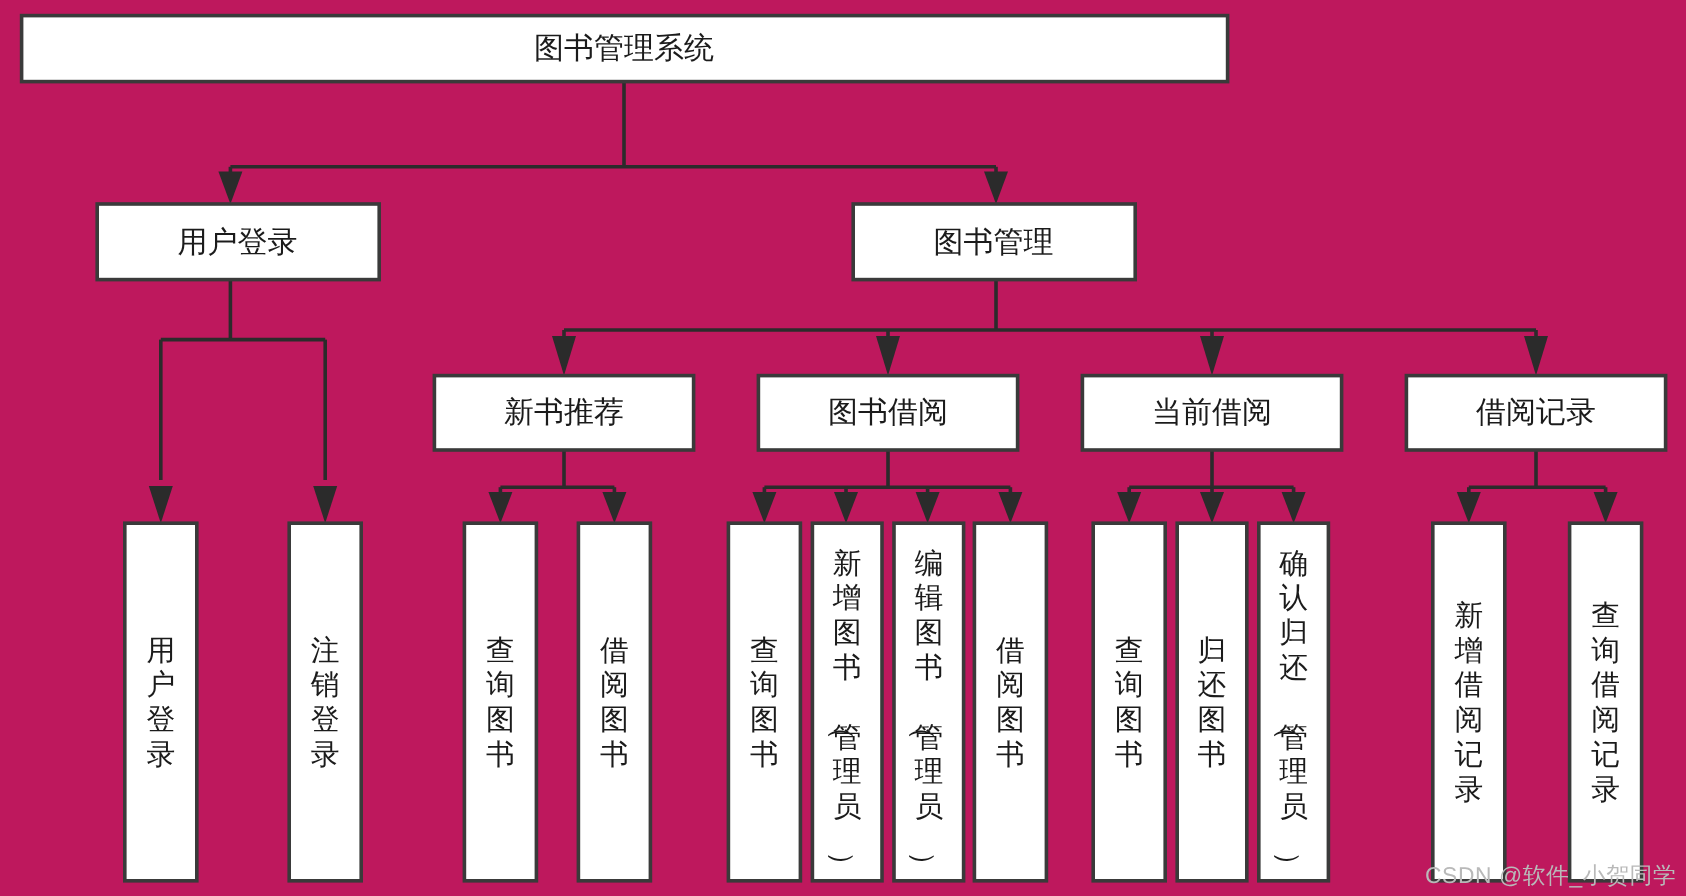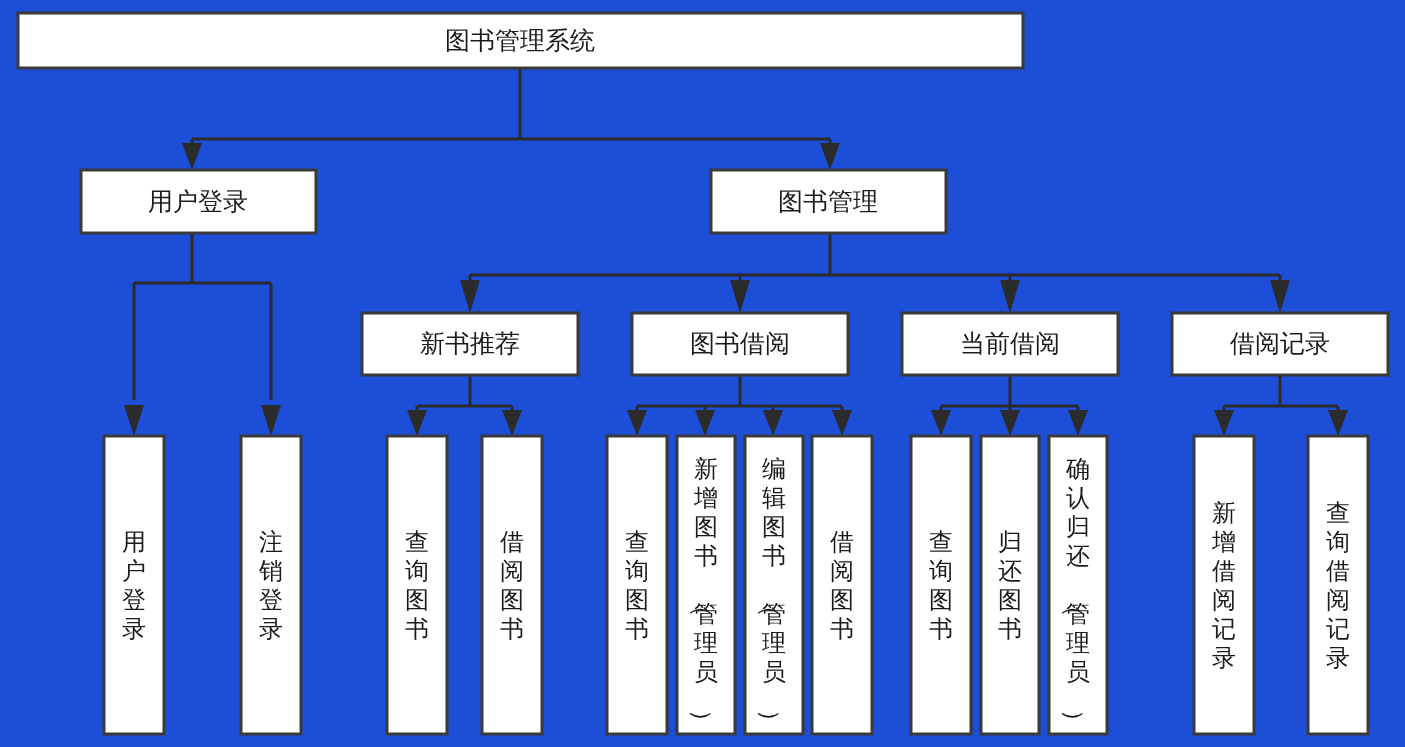--- a/index.html
+++ b/index.html
@@ -8,21 +8,21 @@
     padding: 0;
     background: #ffffff;
   }
   body {
     font-family: "Liberation Sans", "DejaVu Sans", sans-serif;
   }
   #diagram-root {
     position: relative;
     width: 1405px;
     height: 747px;
-    background: #1d4ed8;
+    background: #be185d;
     overflow: hidden;
   }
   svg#flow-svg {
     position: absolute;
     top: 0;
     left: 0;
     width: 1405px;
     height: 747px;
     display: block;
   }
@@ -219,13 +219,14 @@
       <rect class="node-rect" x="1194" y="436" width="60" height="298"></rect>
       <text class="leaf-label" font-size="24.0px"><tspan x="1224" y="520.7">新</tspan><tspan x="1224" y="549.7">增</tspan><tspan x="1224" y="578.7">借</tspan><tspan x="1224" y="607.7">阅</tspan><tspan x="1224" y="636.7">记</tspan><tspan x="1224" y="665.7">录</tspan></text>
     </g>
     <g>
       <rect class="node-rect" x="1308" y="436" width="60" height="298"></rect>
       <text class="leaf-label" font-size="24.0px"><tspan x="1338" y="520.7">查</tspan><tspan x="1338" y="549.7">询</tspan><tspan x="1338" y="578.7">借</tspan><tspan x="1338" y="607.7">阅</tspan><tspan x="1338" y="636.7">记</tspan><tspan x="1338" y="665.7">录</tspan></text>
     </g>
 
   </svg>
 
+  <div class="watermark">CSDN @软件_小贺同学</div>
 </div>
 
 </body></html>

